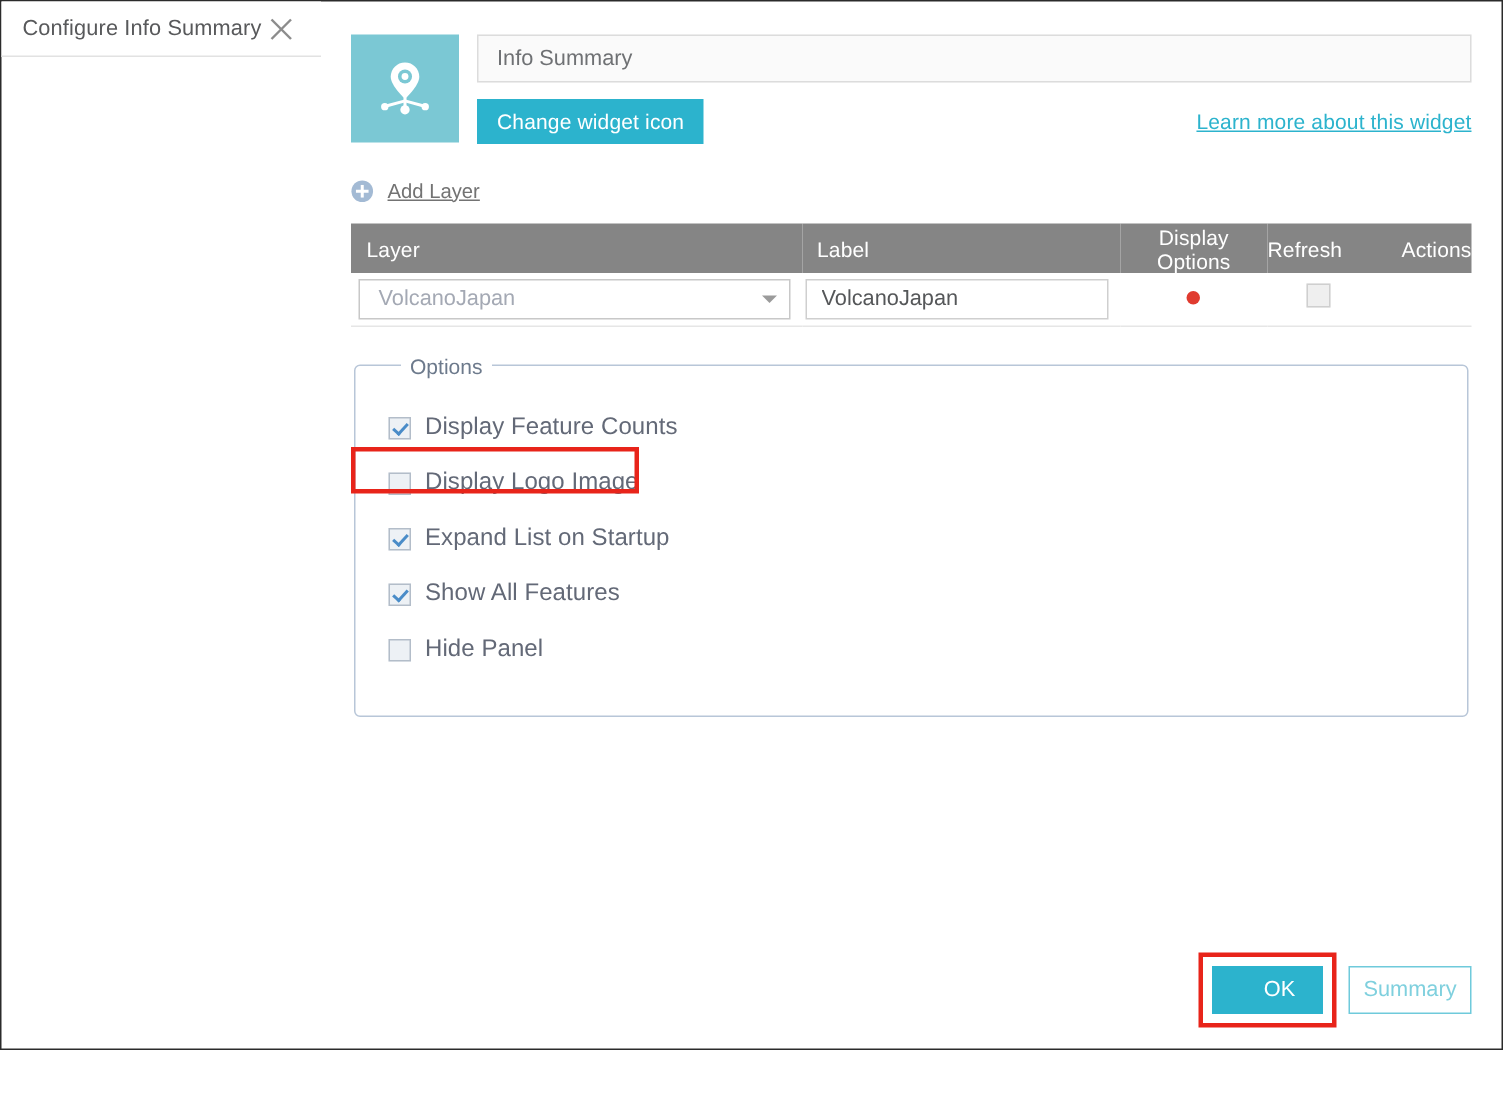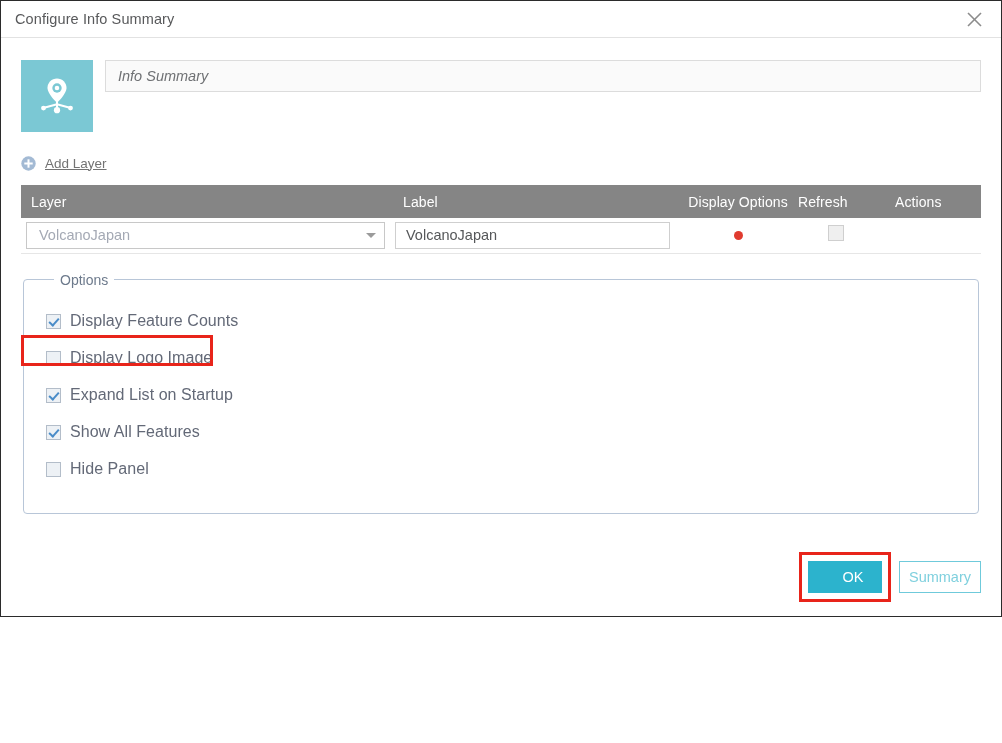--- a/index.html
+++ b/index.html
@@ -14,25 +14,25 @@
     height: 743px;
     overflow: hidden;
     position: relative;
     color: #4c4c4c;
   }
 
   
   #window {
     position: absolute;
     left: 0; top: 0;
-    width: 1002px; height: 617px;
+    width: 1002px; height: 700px;
     background: #ffffff;
     border: 1px solid #2b2b2b;
     display: flex;
-    flex-direction: column;
+    flex-direction: row;
   }
 
   
   #titlebar {
     height: 37px;
     min-height: 37px;
     border-bottom: 1px solid #e2e2e2;
     display: flex;
     align-items: center;
     padding: 0 14px 0 14px;
@@ -83,21 +83,20 @@
   #widget-name-input {
     height: 32px;
     border: 1px solid #dcdcdc;
     background: #fafafa;
     font-family: "Liberation Sans", sans-serif;
     font-size: 14.5px;
     color: #6f7174;
     padding: 0 12px;
     width: 100%;
     outline: none;
-    font-style: italic;
   }
   #widget-row2 {
     margin-top: 11px;
     display: flex;
     align-items: center;
   }
   #change-icon-btn {
     background: #2cb3cd;
     color: #ffffff;
     border: none;
@@ -343,20 +342,24 @@
           <line x1="24" y1="33" x2="37" y2="36.5" stroke="#ffffff" stroke-width="2.2"></line>
 
           <circle cx="24" cy="39.5" r="3.4" fill="#ffffff"></circle>
           <circle cx="9.3" cy="37.2" r="2.7" fill="#ffffff"></circle>
           <circle cx="38.7" cy="37.2" r="2.7" fill="#ffffff"></circle>
         </svg>
       </div>
 
       <div id="widget-fields">
         <input id="widget-name-input" type="text" value="Info Summary" style="">
+        <div id="widget-row2">
+          <button id="change-icon-btn">Change widget icon</button>
+          <a id="learn-more" href="#">Learn more about this widget</a>
+        </div>
       </div>
     </div>
 
     <div id="add-layer-row">
       <span id="add-layer-icon">
         <svg width="15" height="15" viewBox="0 0 15 15" aria-hidden="true">
           <circle cx="7.5" cy="7.5" r="7.2" fill="#a3bad4"></circle>
           <rect x="6.5" y="3.3" width="2" height="8.4" fill="#ffffff"></rect>
           <rect x="3.3" y="6.5" width="8.4" height="2" fill="#ffffff"></rect>
         </svg>

